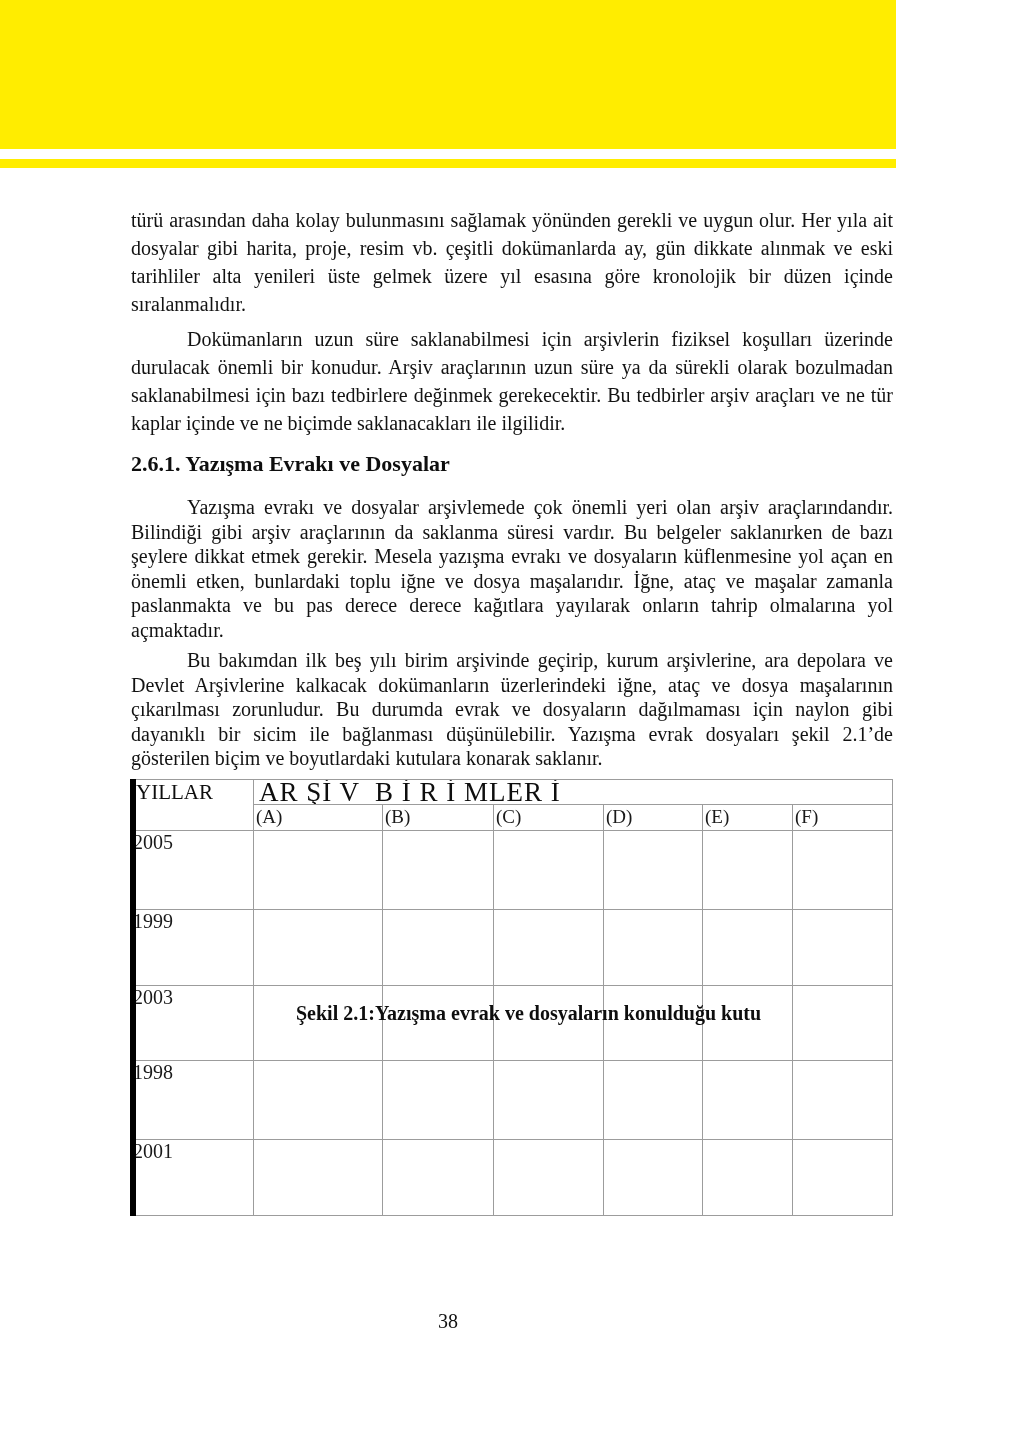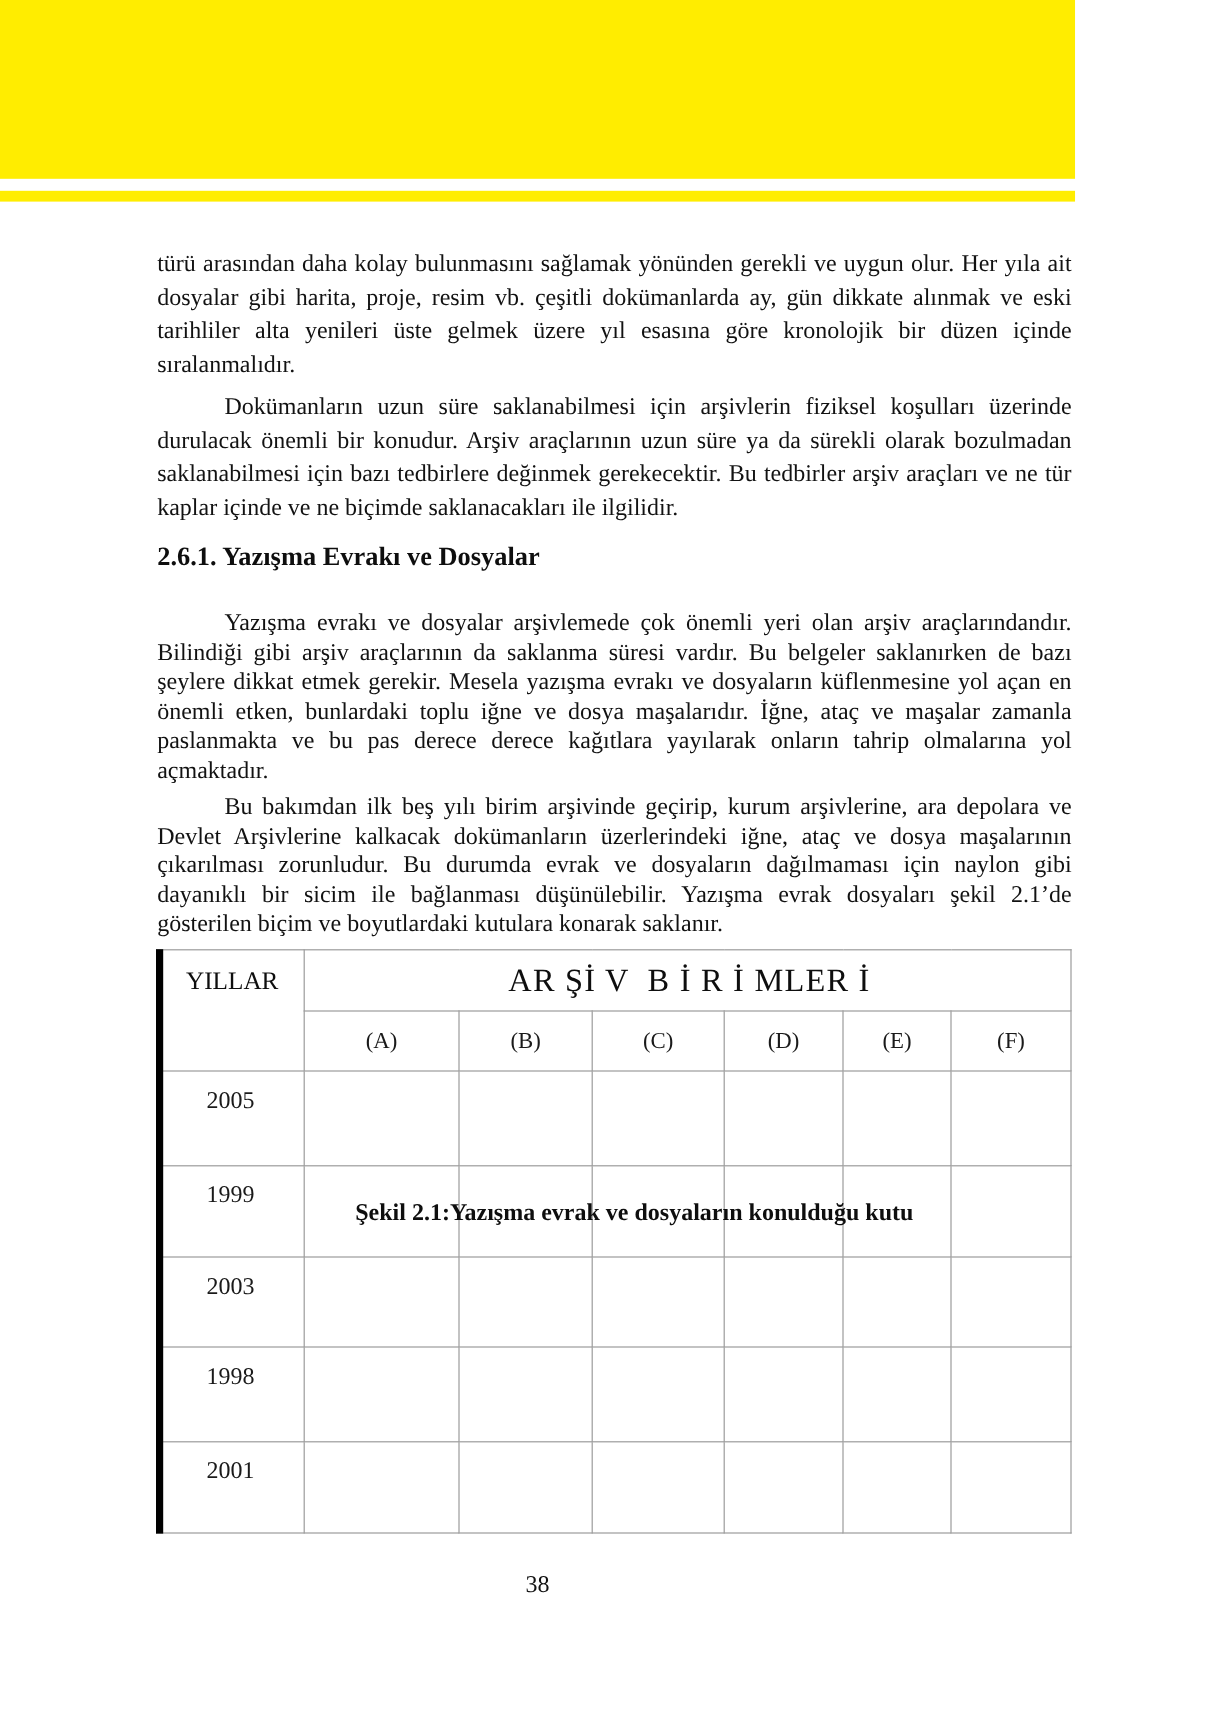--- a/index.html
+++ b/index.html
@@ -38,21 +38,21 @@
   .para {
     margin: 0;
     font-size: 20px;
     line-height: 28px;
     text-align: justify;
     color: #121212;
   }
   .para.indent { text-indent: 56px; }
   .para.p2 { margin-top: 7px; }
   .para.tight { line-height: 24.5px; }
-  .para.p3 { margin-top: 30px; }
+  .para.p3 { margin-top: 18px; }
   .para.p4 { margin-top: 6px; }
   .section-heading {
     margin: 14px 0 4px 0;
     font-size: 22px;
     line-height: 26px;
     font-weight: bold;
     color: #0e0e0e;
   }
 
   
@@ -62,24 +62,24 @@
     margin-left: -1px;
     width: 763px;
   }
   table.archive {
     border-collapse: collapse;
     table-layout: fixed;
     width: 762px;
   }
   table.archive td, table.archive th {
     border: 1px solid #9c9c9c;
-    padding: 13px 2px;
+    padding: 0 2px;
     vertical-align: top;
     font-weight: normal;
-    text-align: center;
+    text-align: left;
     overflow: hidden;
   }
   table.archive tr.hdr1 { height: 25px; }
   table.archive tr.hdr2 { height: 26px; }
   table.archive tr.r2005 { height: 79px; }
   table.archive tr.r2004 { height: 76px; }
   table.archive tr.r2003 { height: 75px; }
   table.archive tr.r2002 { height: 79px; }
   table.archive tr.r2001 { height: 76px; }
   .cell-yillar {
@@ -111,21 +111,21 @@
   .left-bar {
     position: absolute;
     left: 0; top: 0;
     width: 6px; height: 100%;
     background: #000000;
     z-index: 2;
   }
   .figure-caption {
     position: absolute;
     left: 166px;
-    top: 209px;
+    top: 223px;
     width: 560px;
     font-size: 20px;
     font-weight: bold;
     line-height: 22px;
     white-space: nowrap;
     color: #0e0e0e;
     z-index: 3;
   }
 
   

